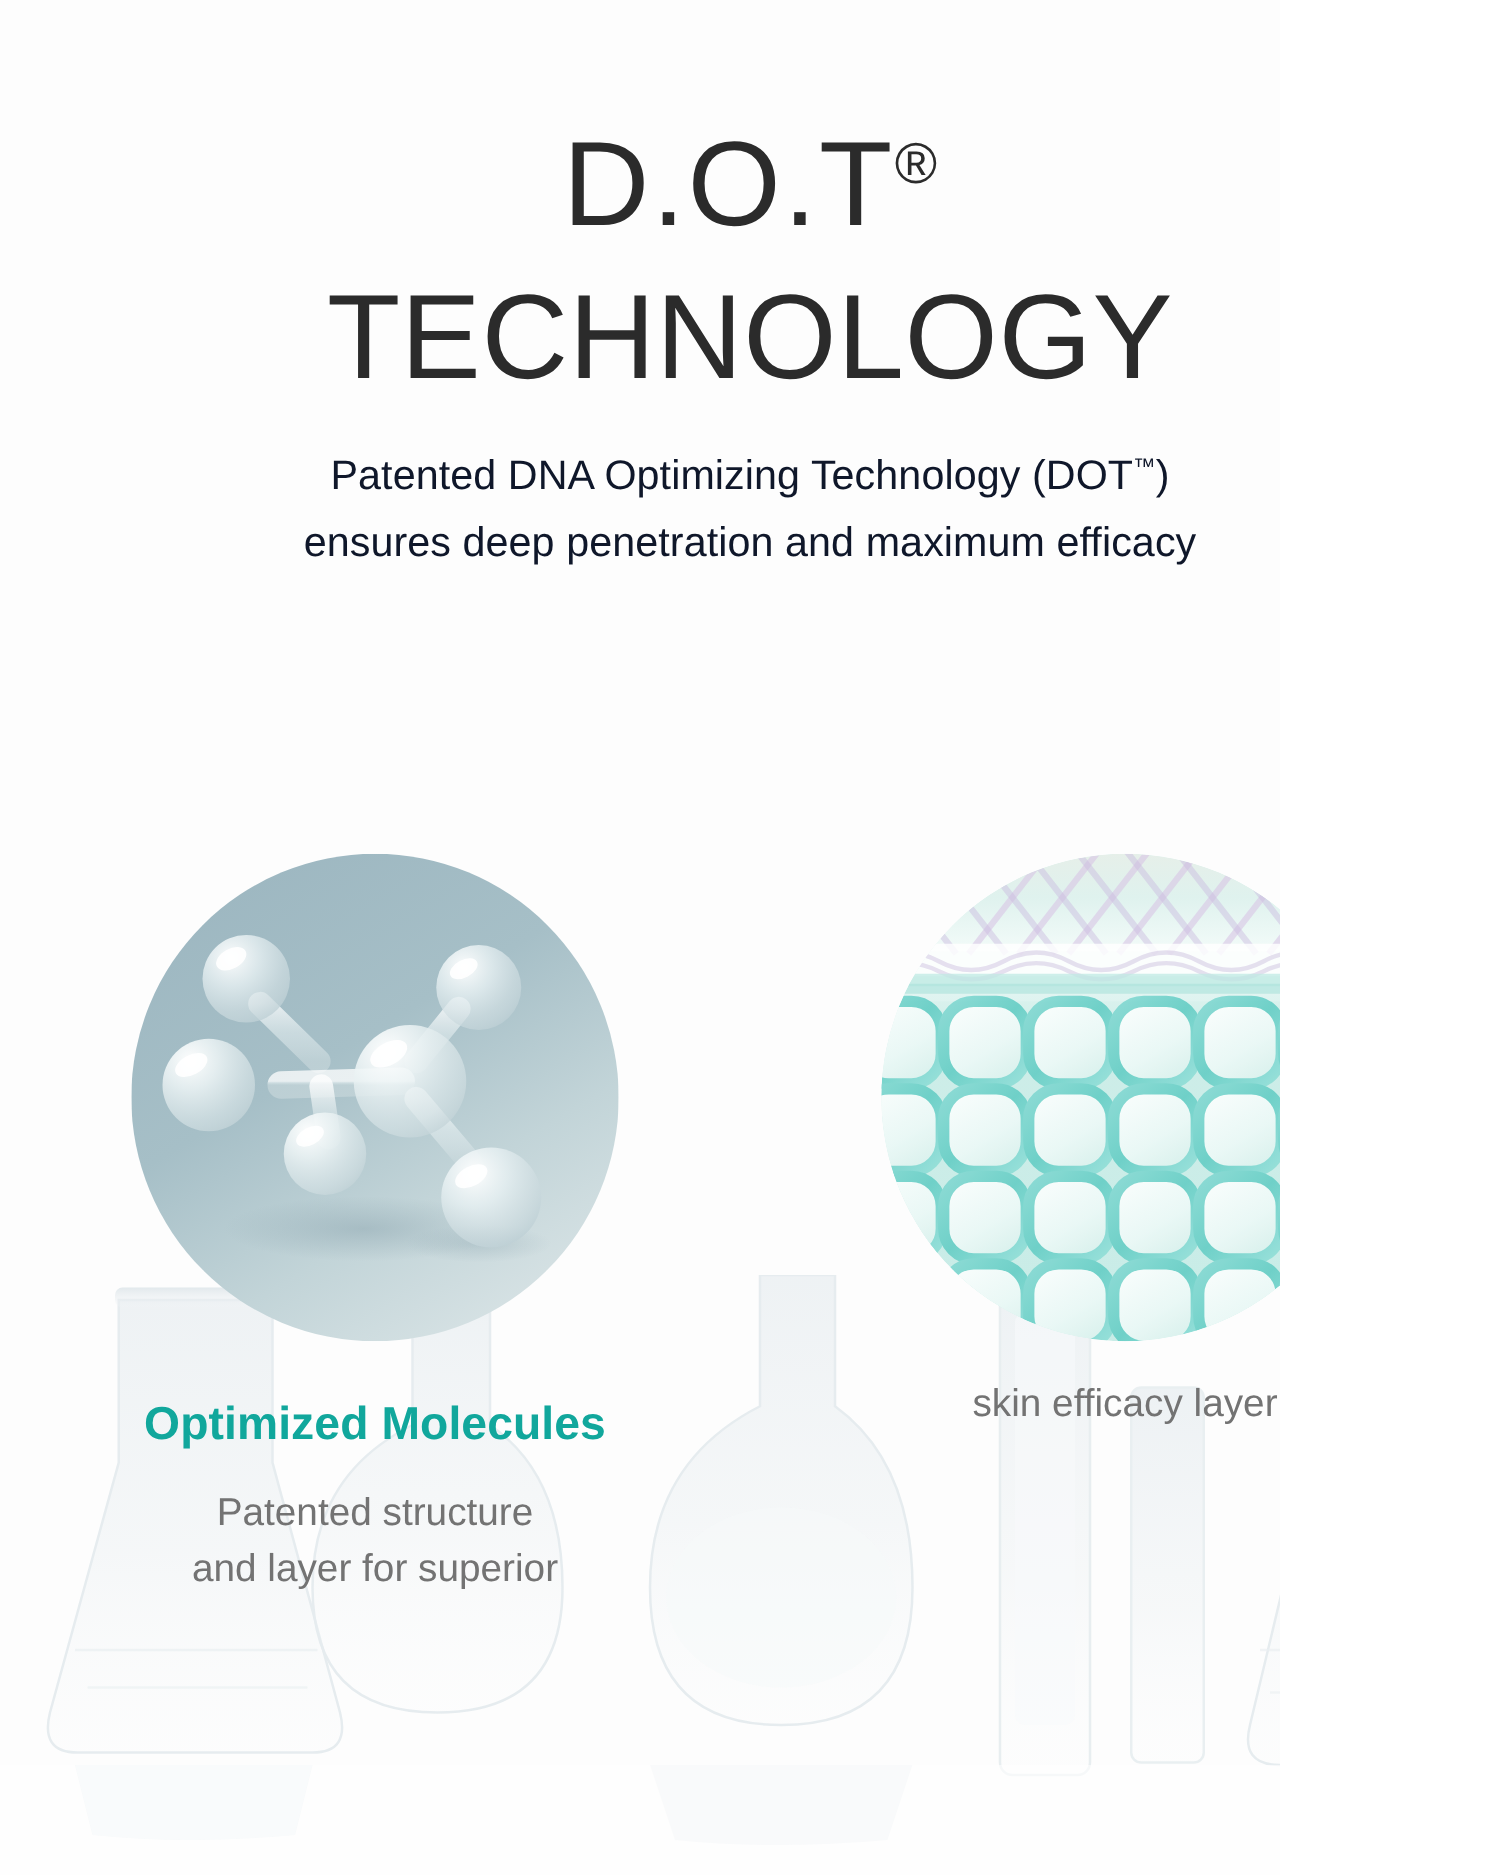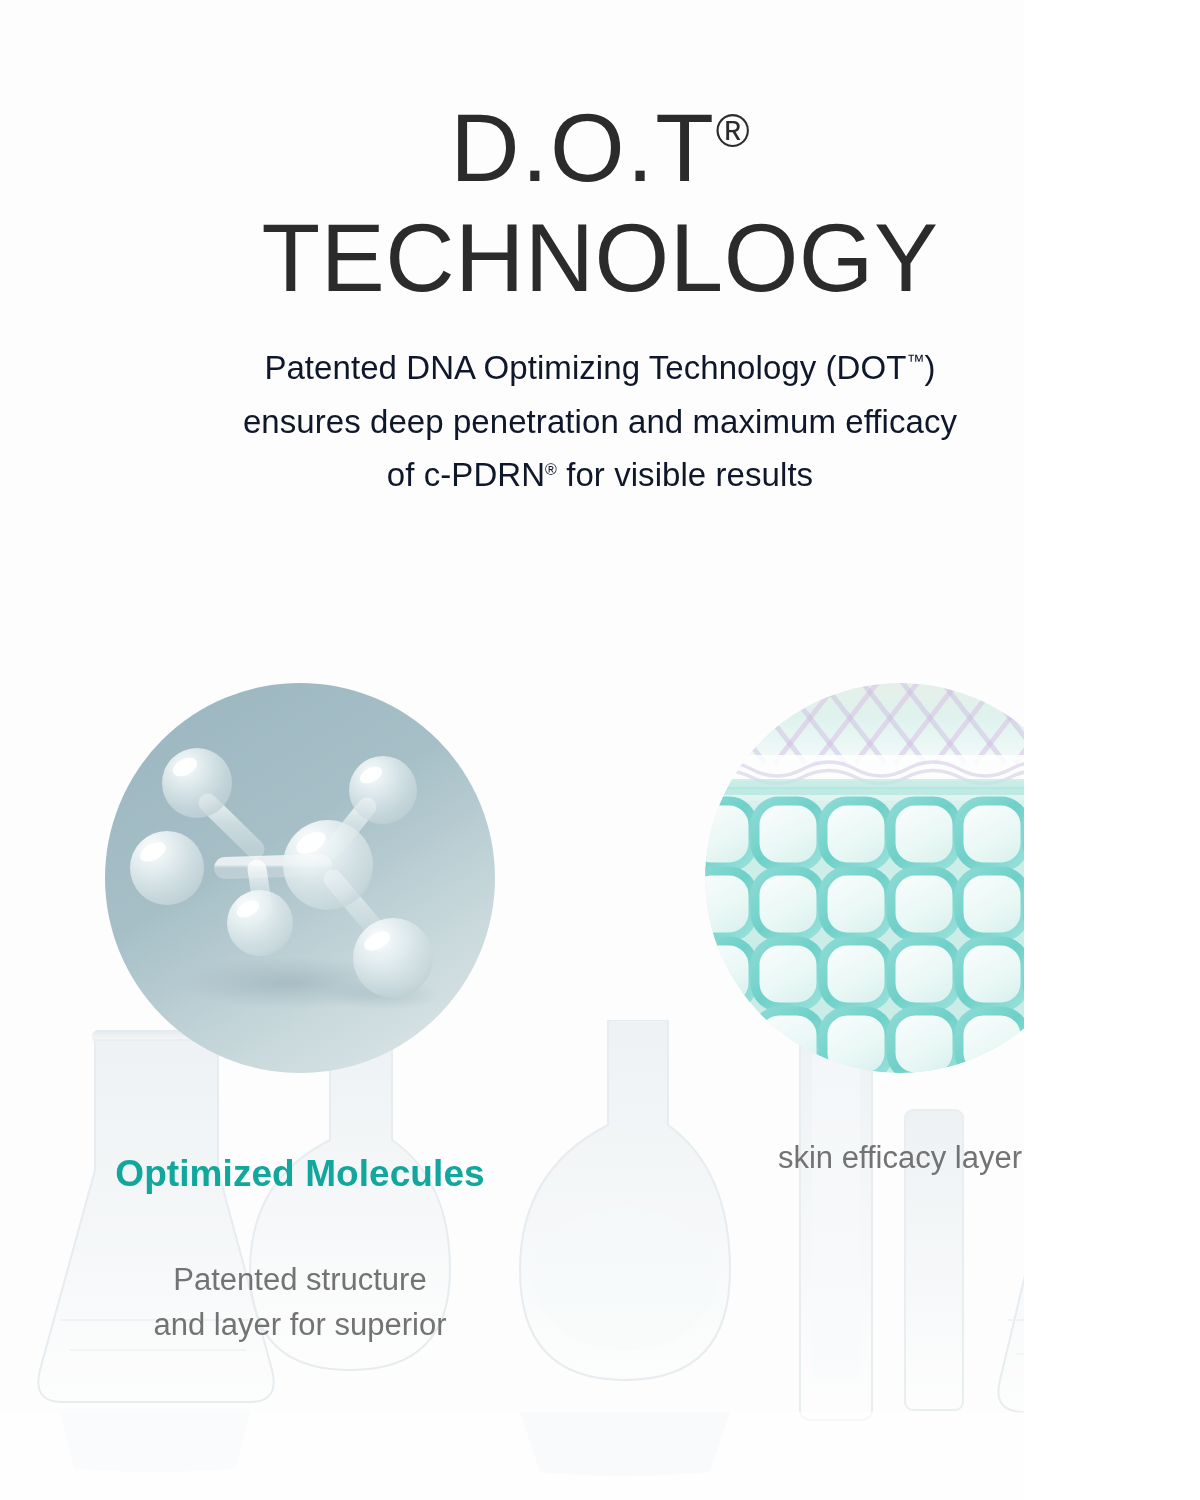--- a/index.html
+++ b/index.html
@@ -53,21 +53,21 @@
     line-height: 1.08;
     white-space: nowrap;
   }
   .title-line-1 {
     font-size: 96px;
     letter-spacing: 0.02em;
   }
   .title-line-2 {
     font-size: 96px;
     letter-spacing: 0.005em;
-    margin-top: 6px;
+    margin-top: 18px;
   }
   .reg-big {
     font-size: 46px;
     vertical-align: 34px;
     letter-spacing: 0;
   }
 
   .subtitle {
     margin-top: 32px;
     color: #0f172a;
@@ -92,21 +92,20 @@
     left: 0;
     top: 683px;
     width: 1200px;
     display: flex;
   }
   .feature {
     width: 600px;
     display: flex;
     flex-direction: column;
     align-items: center;
-    gap: 35px;
   }
 
   .circle {
     width: 390px;
     height: 390px;
     border-radius: 50%;
     overflow: hidden;
     position: relative;
     flex: none;
   }
@@ -184,21 +183,20 @@
 
   <div class="header">
     <div class="title-block">
       <div class="title-line title-line-1"><span>D.O.T</span><span class="reg-big">®</span></div>
       <div class="title-line title-line-2">TECHNOLOGY</div>
     </div>
 
     <div class="subtitle">
       <div><span>Patented DNA Optimizing Technology (DOT</span><span class="tm-small">™</span><span>)</span></div>
       <div>ensures deep penetration and maximum efficacy</div>
-      <div><span>of c-PDRN</span><span class="reg-small">®</span><span> for visible results</span></div>
     </div>
   </div>
 
   <div class="features">
 
     <div class="feature">
       <div class="circle">
         <svg width="390" height="390" viewBox="0 0 390 390" xmlns="http://www.w3.org/2000/svg">
           <defs>
             <linearGradient id="molBg" x1="0.15" y1="0" x2="0.75" y2="1">

